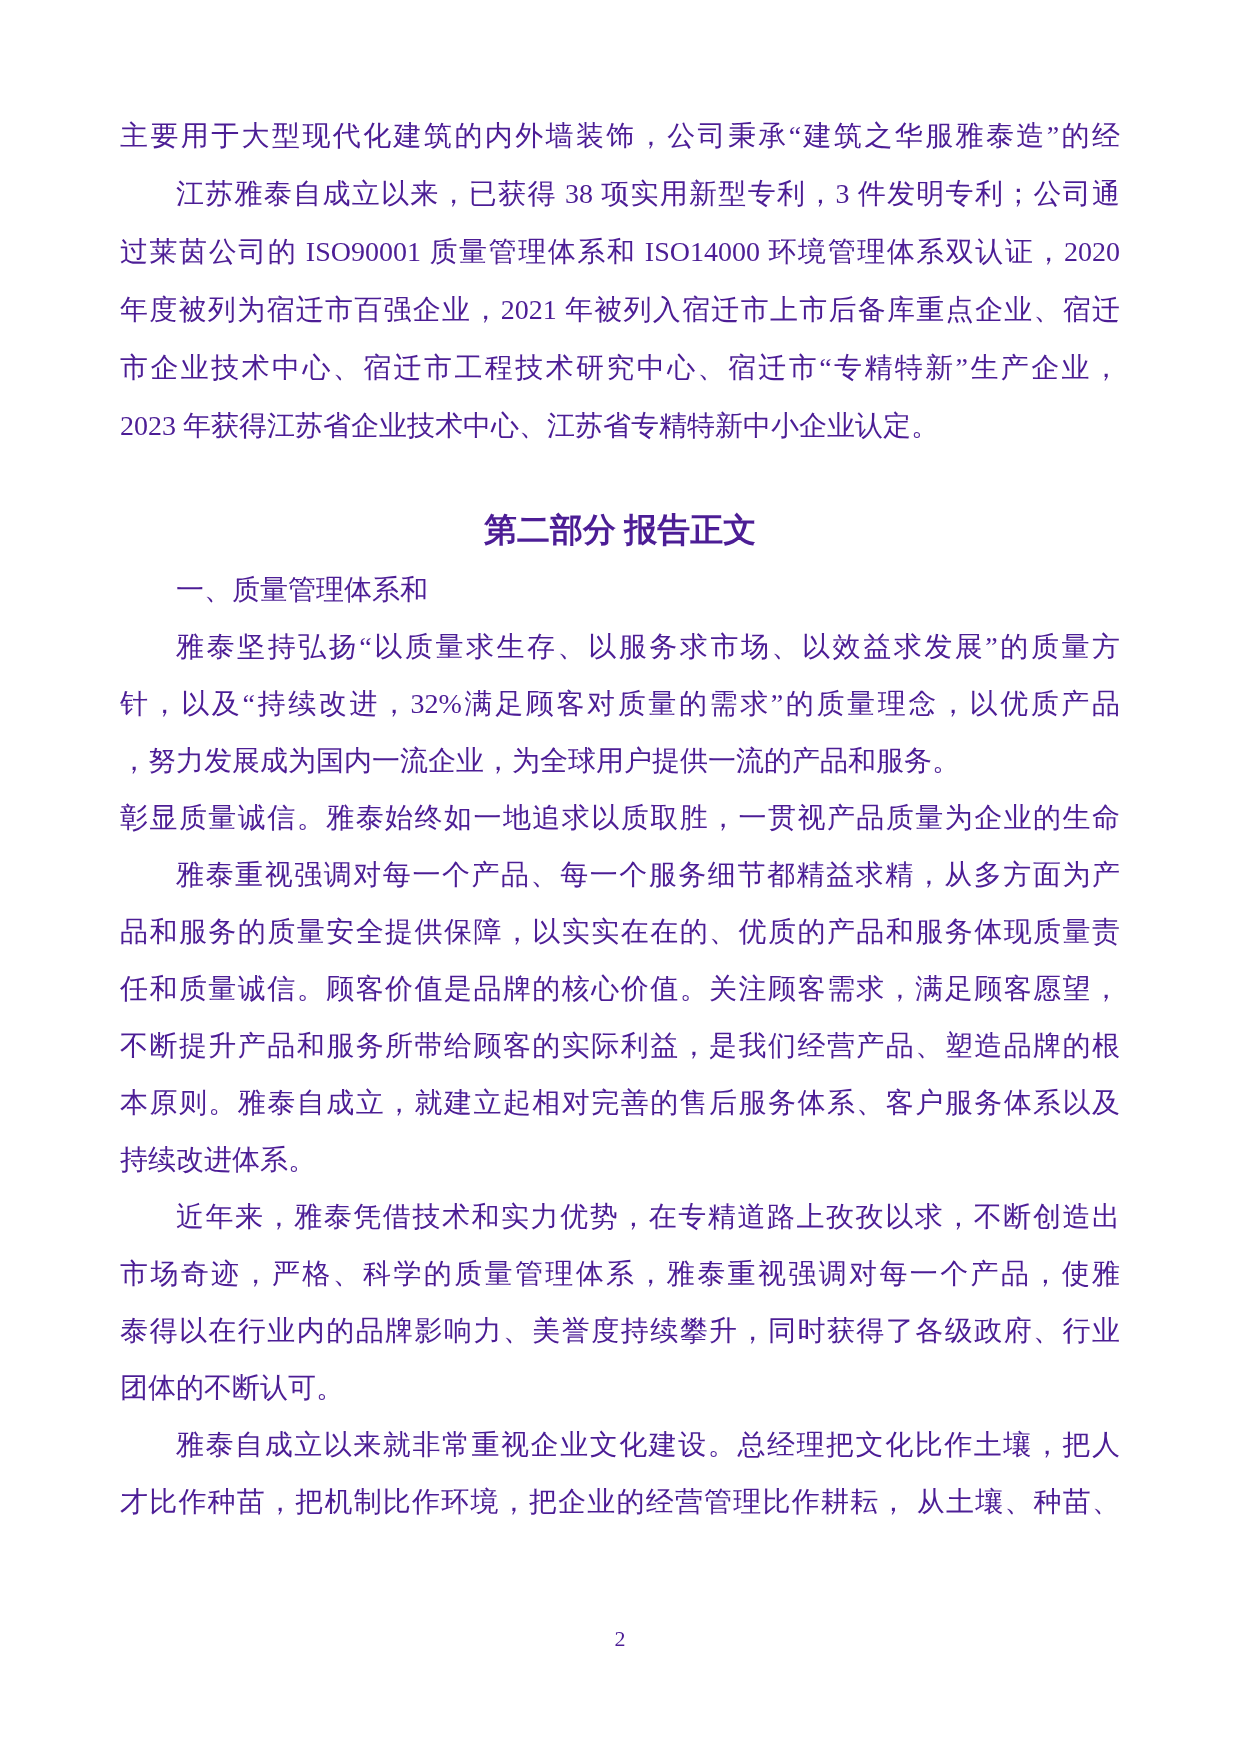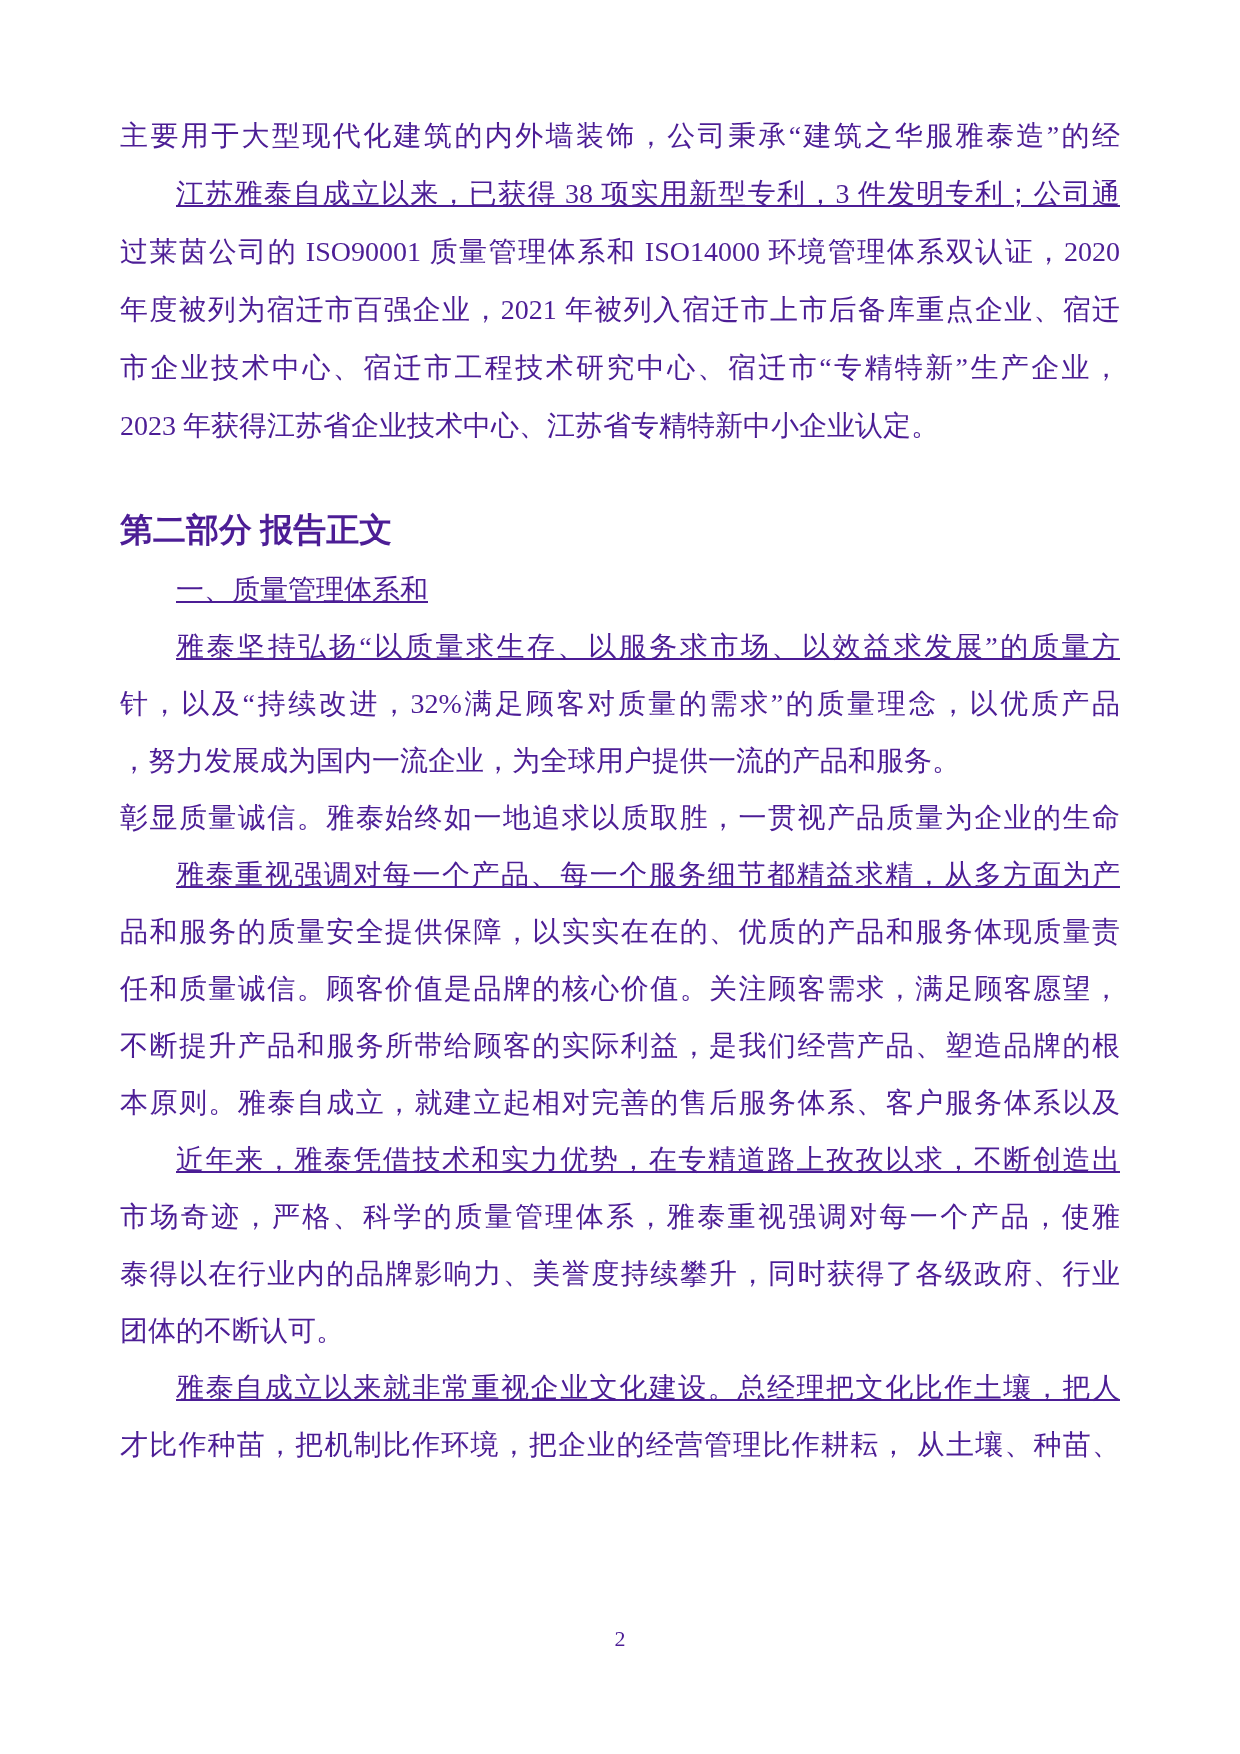--- a/index.html
+++ b/index.html
@@ -32,28 +32,28 @@
     height: 57px;
     line-height: 57px;
   }
   .line.j {
     text-align: justify;
     text-align-last: justify;
     text-justify: inter-ideograph;
   }
   .line.ind {
     text-indent: 56px;
-    text-decoration: underline;
   }
   .heading {
     margin: 44px 0 0 0;
     height: 62px;
     line-height: 62px;
     font-size: 33px;
     font-weight: 700;
+    text-align: center;
   }
   .page-num {
     position: absolute;
     top: 1626px;
     left: 0;
     width: 100%;
     text-align: center;
     font-size: 22px;
     line-height: 26px;
   }
@@ -76,20 +76,21 @@
         <div class="line ind">一、质量管理体系和</div>
         <div class="line j ind">雅泰坚持弘扬“以质量求生存、以服务求市场、以效益求发展”的质量方</div>
         <div class="line j">针，以及“持续改进，32%满足顾客对质量的需求”的质量理念，以优质产品</div>
         <div class="line">，努力发展成为国内一流企业，为全球用户提供一流的产品和服务。</div>
         <div class="line j">彰显质量诚信。雅泰始终如一地追求以质取胜，一贯视产品质量为企业的生命</div>
         <div class="line j ind">雅泰重视强调对每一个产品、每一个服务细节都精益求精，从多方面为产</div>
         <div class="line j">品和服务的质量安全提供保障，以实实在在的、优质的产品和服务体现质量责</div>
         <div class="line j">任和质量诚信。顾客价值是品牌的核心价值。关注顾客需求，满足顾客愿望，</div>
         <div class="line j">不断提升产品和服务所带给顾客的实际利益，是我们经营产品、塑造品牌的根</div>
         <div class="line j">本原则。雅泰自成立，就建立起相对完善的售后服务体系、客户服务体系以及</div>
+        <div class="line">持续改进体系。</div>
         <div class="line j ind">近年来，雅泰凭借技术和实力优势，在专精道路上孜孜以求，不断创造出</div>
         <div class="line j">市场奇迹，严格、科学的质量管理体系，雅泰重视强调对每一个产品，使雅</div>
         <div class="line j">泰得以在行业内的品牌影响力、美誉度持续攀升，同时获得了各级政府、行业</div>
         <div class="line">团体的不断认可。</div>
         <div class="line j ind">雅泰自成立以来就非常重视企业文化建设。总经理把文化比作土壤，把人</div>
         <div class="line j">才比作种苗，把机制比作环境，把企业的经营管理比作耕耘， 从土壤、种苗、</div>
       </div>
   </div>
   <div class="page-num">2</div>
 </div>

